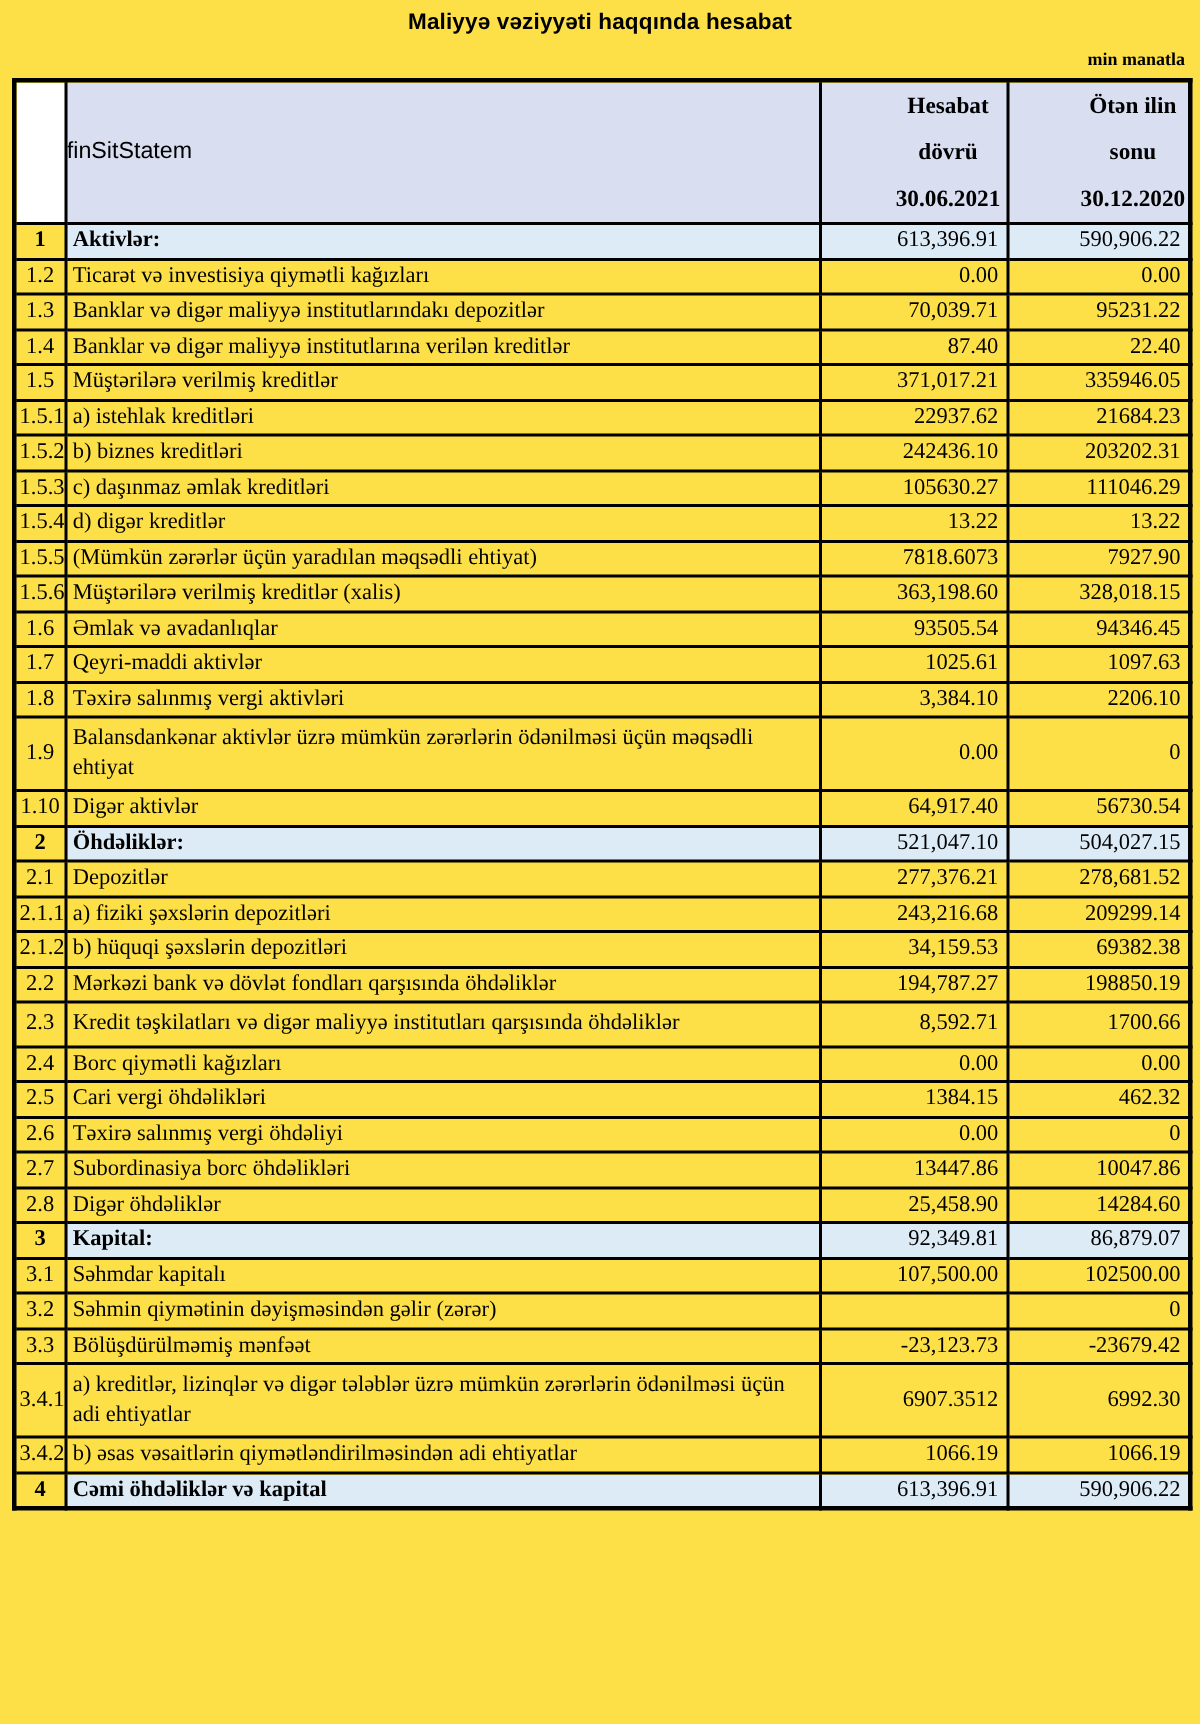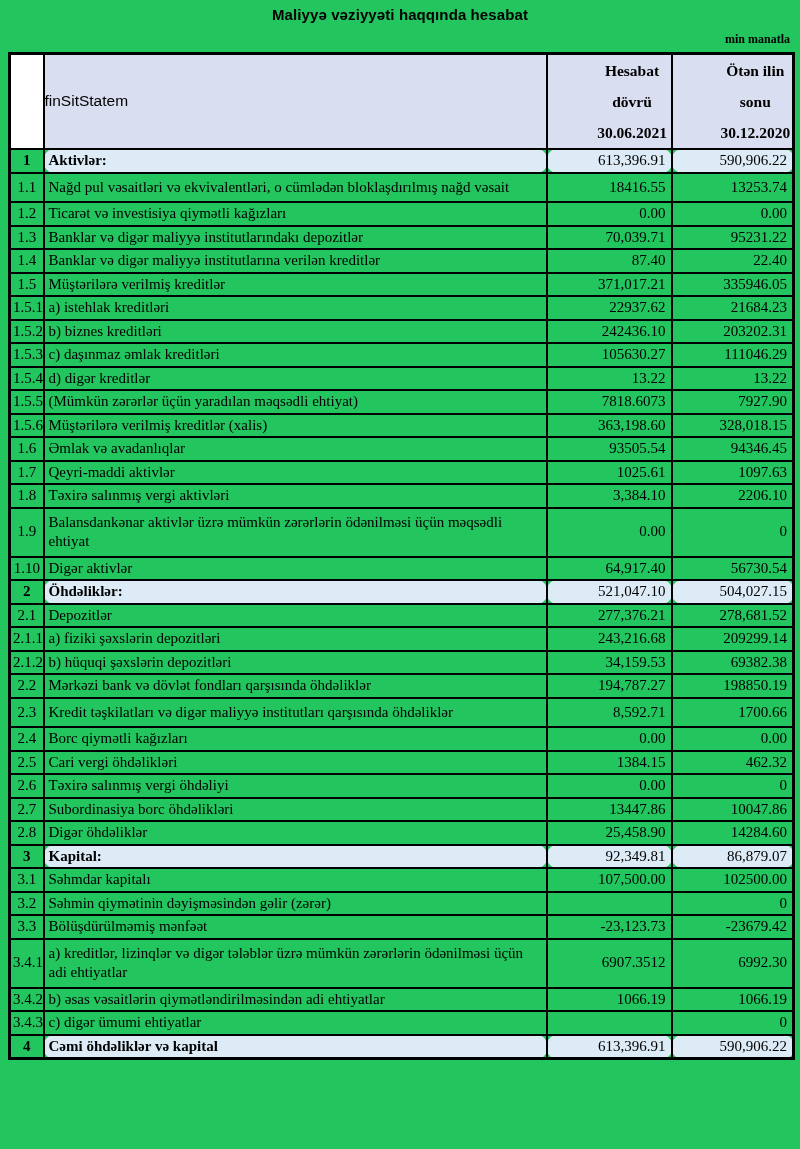--- a/index.html
+++ b/index.html
@@ -6,21 +6,21 @@
   html, body {
     width: 800px;
     background: #ffffff;
     font-family: "Liberation Serif", serif;
     color: #000000;
   }
   .page {
     width: 800px;
     height: 1149px;
     padding: 4px 8px 8px 8px;
-    background: #22c55e;
+    background: #fde047;
   }
   .report-title {
     text-align: center;
     font-family: "Liberation Sans", sans-serif;
     font-weight: bold;
     font-size: 15px;
     padding-top: 2px;
     letter-spacing: 0.1px;
   }
   .unit-note {
@@ -77,21 +77,21 @@
     text-align: left;
     padding: 1px 4px;
   }
   td.val {
     text-align: right;
     padding: 1px 5px 1px 2px;
     font-size: 15px;
   }
   tr.tall td { padding-top: 4px; padding-bottom: 4px; }
   tr.section td.num, tr.section td.lbl { font-weight: bold; }
-  tr.section td.lbl, tr.section td.val { background: #dcebf6; border-radius: 10px; }
+  tr.section td.lbl, tr.section td.val { background: #dcebf6; }
 </style>
 </head>
 <body>
 
 <div class="page">
 
   <div class="report-title">Maliyyə vəziyyəti haqqında hesabat</div>
 
   <div class="unit-note">min manatla</div>
 
@@ -116,26 +116,20 @@
         </th>
       </tr>
     </thead>
     <tbody id="table-body">
         <tr class="section ">
           <td class="num">1</td>
           <td class="lbl">Aktivlər:</td>
           <td class="val">613,396.91</td>
           <td class="val">590,906.22</td>
         </tr>
-        <tr class="tall">
-          <td class="num">1.1</td>
-          <td class="lbl">Nağd pul vəsaitləri və  ekvivalentləri, o cümlədən bloklaşdırılmış nağd vəsait</td>
-          <td class="val">18416.55</td>
-          <td class="val">13253.74</td>
-        </tr>
         <tr class="">
           <td class="num">1.2</td>
           <td class="lbl">Ticarət və investisiya qiymətli kağızları</td>
           <td class="val">0.00</td>
           <td class="val">0.00</td>
         </tr>
         <tr class="">
           <td class="num">1.3</td>
           <td class="lbl">Banklar və digər maliyyə institutlarındakı depozitlər</td>
           <td class="val">70,039.71</td>
@@ -314,26 +308,20 @@
           <td class="lbl">a) kreditlər, lizinqlər və digər tələblər üzrə mümkün zərərlərin ödənilməsi üçün adi ehtiyatlar</td>
           <td class="val">6907.3512</td>
           <td class="val">6992.30</td>
         </tr>
         <tr class="">
           <td class="num">3.4.2</td>
           <td class="lbl">b) əsas vəsaitlərin qiymətləndirilməsindən adi ehtiyatlar</td>
           <td class="val">1066.19</td>
           <td class="val">1066.19</td>
         </tr>
-        <tr class="">
-          <td class="num">3.4.3</td>
-          <td class="lbl">c) digər ümumi ehtiyatlar</td>
-          <td class="val"></td>
-          <td class="val">0</td>
-        </tr>
         <tr class="section ">
           <td class="num">4</td>
           <td class="lbl">Cəmi öhdəliklər və kapital</td>
           <td class="val">613,396.91</td>
           <td class="val">590,906.22</td>
         </tr>
       </tbody>
   </table>
 
 </div>

